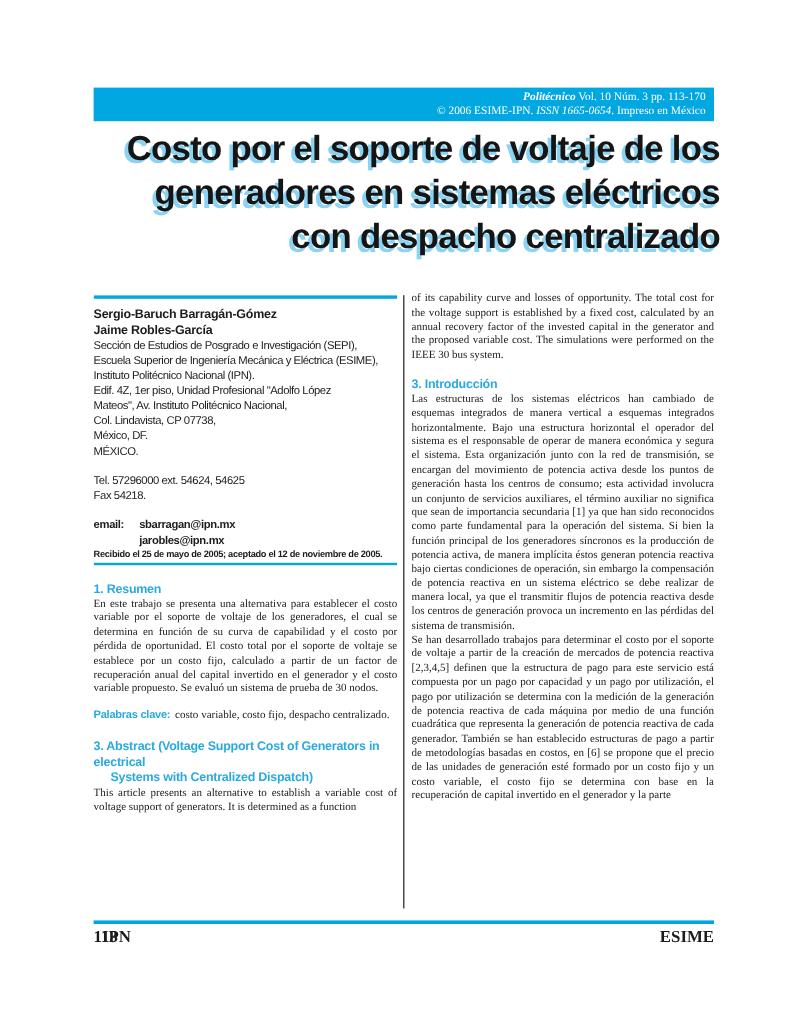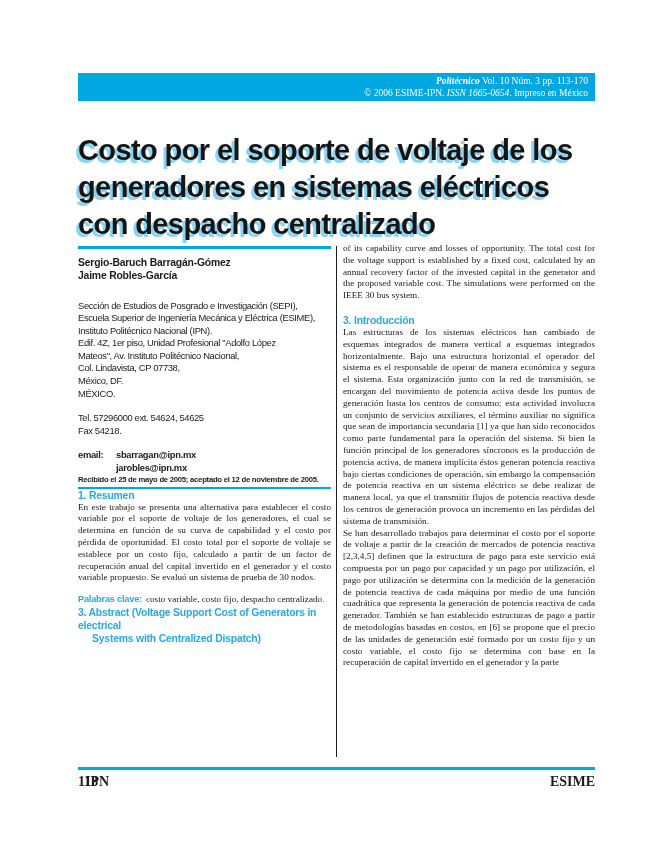--- a/index.html
+++ b/index.html
@@ -14,56 +14,56 @@
     position:absolute; left:78px; top:73px; width:517px; height:28px;
     background:#00a7e1; color:#ffffff; text-align:right;
     font-size:9.5px; line-height:12px; padding:2px 7px 0 0;
     box-sizing:border-box; font-family:"Liberation Serif", serif;
   }
   .journal-name { font-style:italic; font-weight:bold; }
   .issn { font-style:italic; }
 
   
   .article-title {
-    position:absolute; left:78px; top:132px; width:522px;
+    position:absolute; left:78px; top:106px; width:522px;
     font-family:"Liberation Sans", sans-serif; font-weight:bold;
     font-size:29px; line-height:37px; letter-spacing:-0.6px;
-    color:#151515; text-shadow:-3px 3px 0 #8ad3f3;
+    color:#151515; text-shadow:-3px 3px 0 #8ad3f3;text-align:right;
   }
 
   
   .col-left  { position:absolute; left:78px;  top:246px; width:253px; height:512px; overflow:hidden; }
   .col-right { position:absolute; left:343px; top:243px; width:252px; height:518px; overflow:hidden; }
   .col-divider { position:absolute; left:336px; top:246px; width:1px; height:511px; background:#1d1d1d; }
   .col-rule { height:2.5px; background:#00a7e1; margin-bottom:7px; }
 
   .sans { font-family:"Liberation Sans", sans-serif; }
 
   .authors div { font-weight:bold; font-size:10.4px; line-height:13px; letter-spacing:-0.2px; }
 
-  .affil { margin-top:18px; }
+  .affil { margin-top:0; }
   .affil div, .contact div {
     font-size:9.4px; line-height:12.6px; letter-spacing:-0.35px;
     white-space:nowrap; overflow:hidden;
   }
   .contact { margin-top:12px; }
 
   .email-row { display:flex; margin-top:12px; }
   .email-row .lbl { width:38px; font-size:9.4px; line-height:12.6px; font-weight:bold; letter-spacing:-0.3px; }
   .email-row .addr div { font-size:9.4px; line-height:12.6px; font-weight:bold; letter-spacing:-0.3px; }
 
   .received {
     font-family:"Liberation Sans", sans-serif;
     font-size:7.7px; font-weight:bold; letter-spacing:-0.25px;
     white-space:nowrap; overflow:hidden;
     border-bottom:2.5px solid #00a7e1; padding-bottom:3px;
   }
 
   .sec-heading {
-    color:#2aa9e0;
+    margin-top:14px; color:#2aa9e0;
     font-family:"Liberation Sans", sans-serif; font-weight:bold;
     font-size:10.4px; line-height:13px; letter-spacing:-0.2px;
   }
   .sec-heading .indent2 { padding-left:14px; }
 
   .body-par {
     font-size:9.2px; line-height:11.8px;
     text-align:justify; color:#1a1a1a;
   }
   .inline-label {
@@ -136,20 +136,21 @@
 
     <div class="sec-heading">1. Resumen</div>
     <div class="body-par">En este trabajo se presenta una alternativa para establecer el costo variable por el soporte de voltaje de los generadores, el cual se determina en función de su curva de capabilidad y el costo por pérdida de oportunidad. El costo total por el soporte de voltaje se establece por un costo fijo, calculado a partir de un factor de recuperación anual del capital invertido en el generador y el costo variable propuesto. Se evaluó un sistema de prueba de 30 nodos.</div>
 
     <div class="keyline"><span class="inline-label">Palabras clave:</span><span>costo variable, costo fijo, despacho centralizado.</span></div>
 
     <div class="sec-heading">
       <div>3. Abstract (Voltage Support Cost of Generators in electrical</div>
       <div class="indent2">Systems with Centralized Dispatch)</div>
     </div>
+    <div class="body-par">This article presents an alternative to establish a variable cost of voltage support of generators. It is determined as a function</div>
   </div>
 
   <div class="col-right">
     <div class="body-par" style="margin-top:0;">of its capability curve and losses of opportunity. The total cost for the voltage support is established by a fixed cost, calculated by an annual recovery factor of the invested capital in the generator and the proposed variable cost. The simulations were performed on the IEEE 30 bus system.</div>
 
 
     <div class="sec-heading" style="margin-top:12px;">3. Introducción</div>
 
     <div class="body-par">Las estructuras de los sistemas eléctricos han cambiado de esquemas integrados de manera vertical a esquemas integrados horizontalmente. Bajo una estructura horizontal el operador del sistema es el responsable de operar de manera económica y segura el sistema. Esta organización junto con la red de transmisión, se encargan del movimiento de potencia activa desde los puntos de generación hasta los centros de consumo; esta actividad involucra un conjunto de servicios auxiliares, el término auxiliar no significa que sean de importancia secundaria [1] ya que han sido reconocidos como parte fundamental para la operación del sistema. Si bien la función principal de los generadores síncronos es la producción de potencia activa, de manera implícita éstos generan potencia reactiva bajo ciertas condiciones de operación, sin embargo la compensación de potencia reactiva en un sistema eléctrico se debe realizar de manera local, ya que el transmitir flujos de potencia reactiva desde los centros de generación provoca un incremento en las pérdidas del sistema de transmisión.</div>
     <div class="body-par">Se han desarrollado trabajos para determinar el costo por el soporte de voltaje a partir de la creación de mercados de potencia reactiva [2,3,4,5] definen que la estructura de pago para este servicio está compuesta por un pago por capacidad y un pago por utilización, el pago por utilización se determina con la medición de la generación de potencia reactiva de cada máquina por medio de una función cuadrática que representa la generación de potencia reactiva de cada generador. También se han establecido estructuras de pago a partir de metodologías basadas en costos, en [6] se propone que el precio de las unidades de generación esté formado por un costo fijo y un costo variable, el costo fijo se determina con base en la recuperación de capital invertido en el generador y la parte</div>

